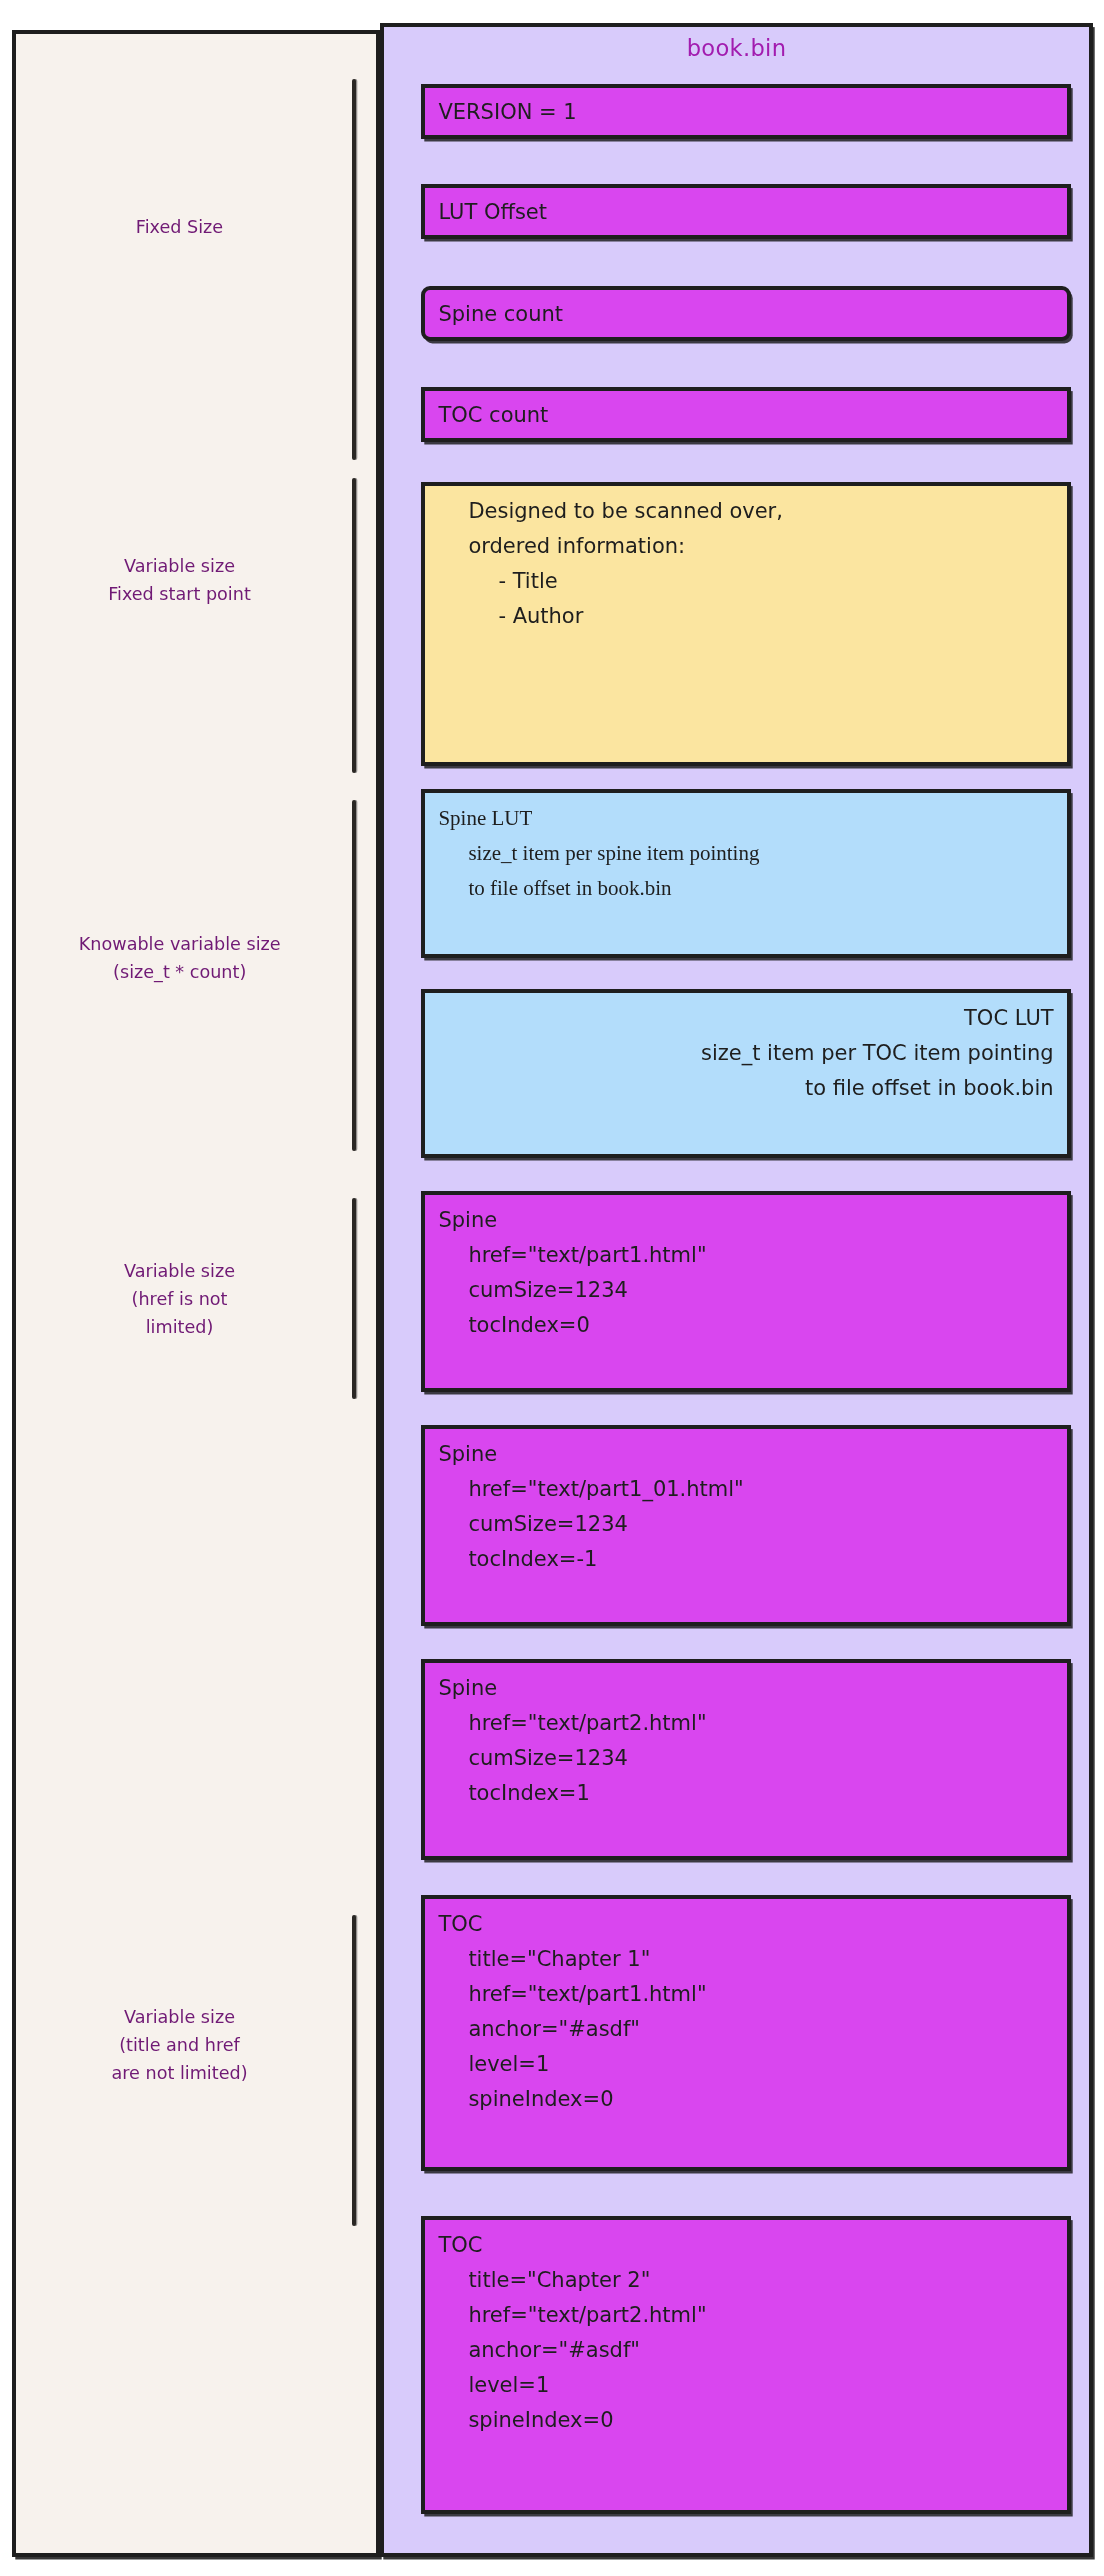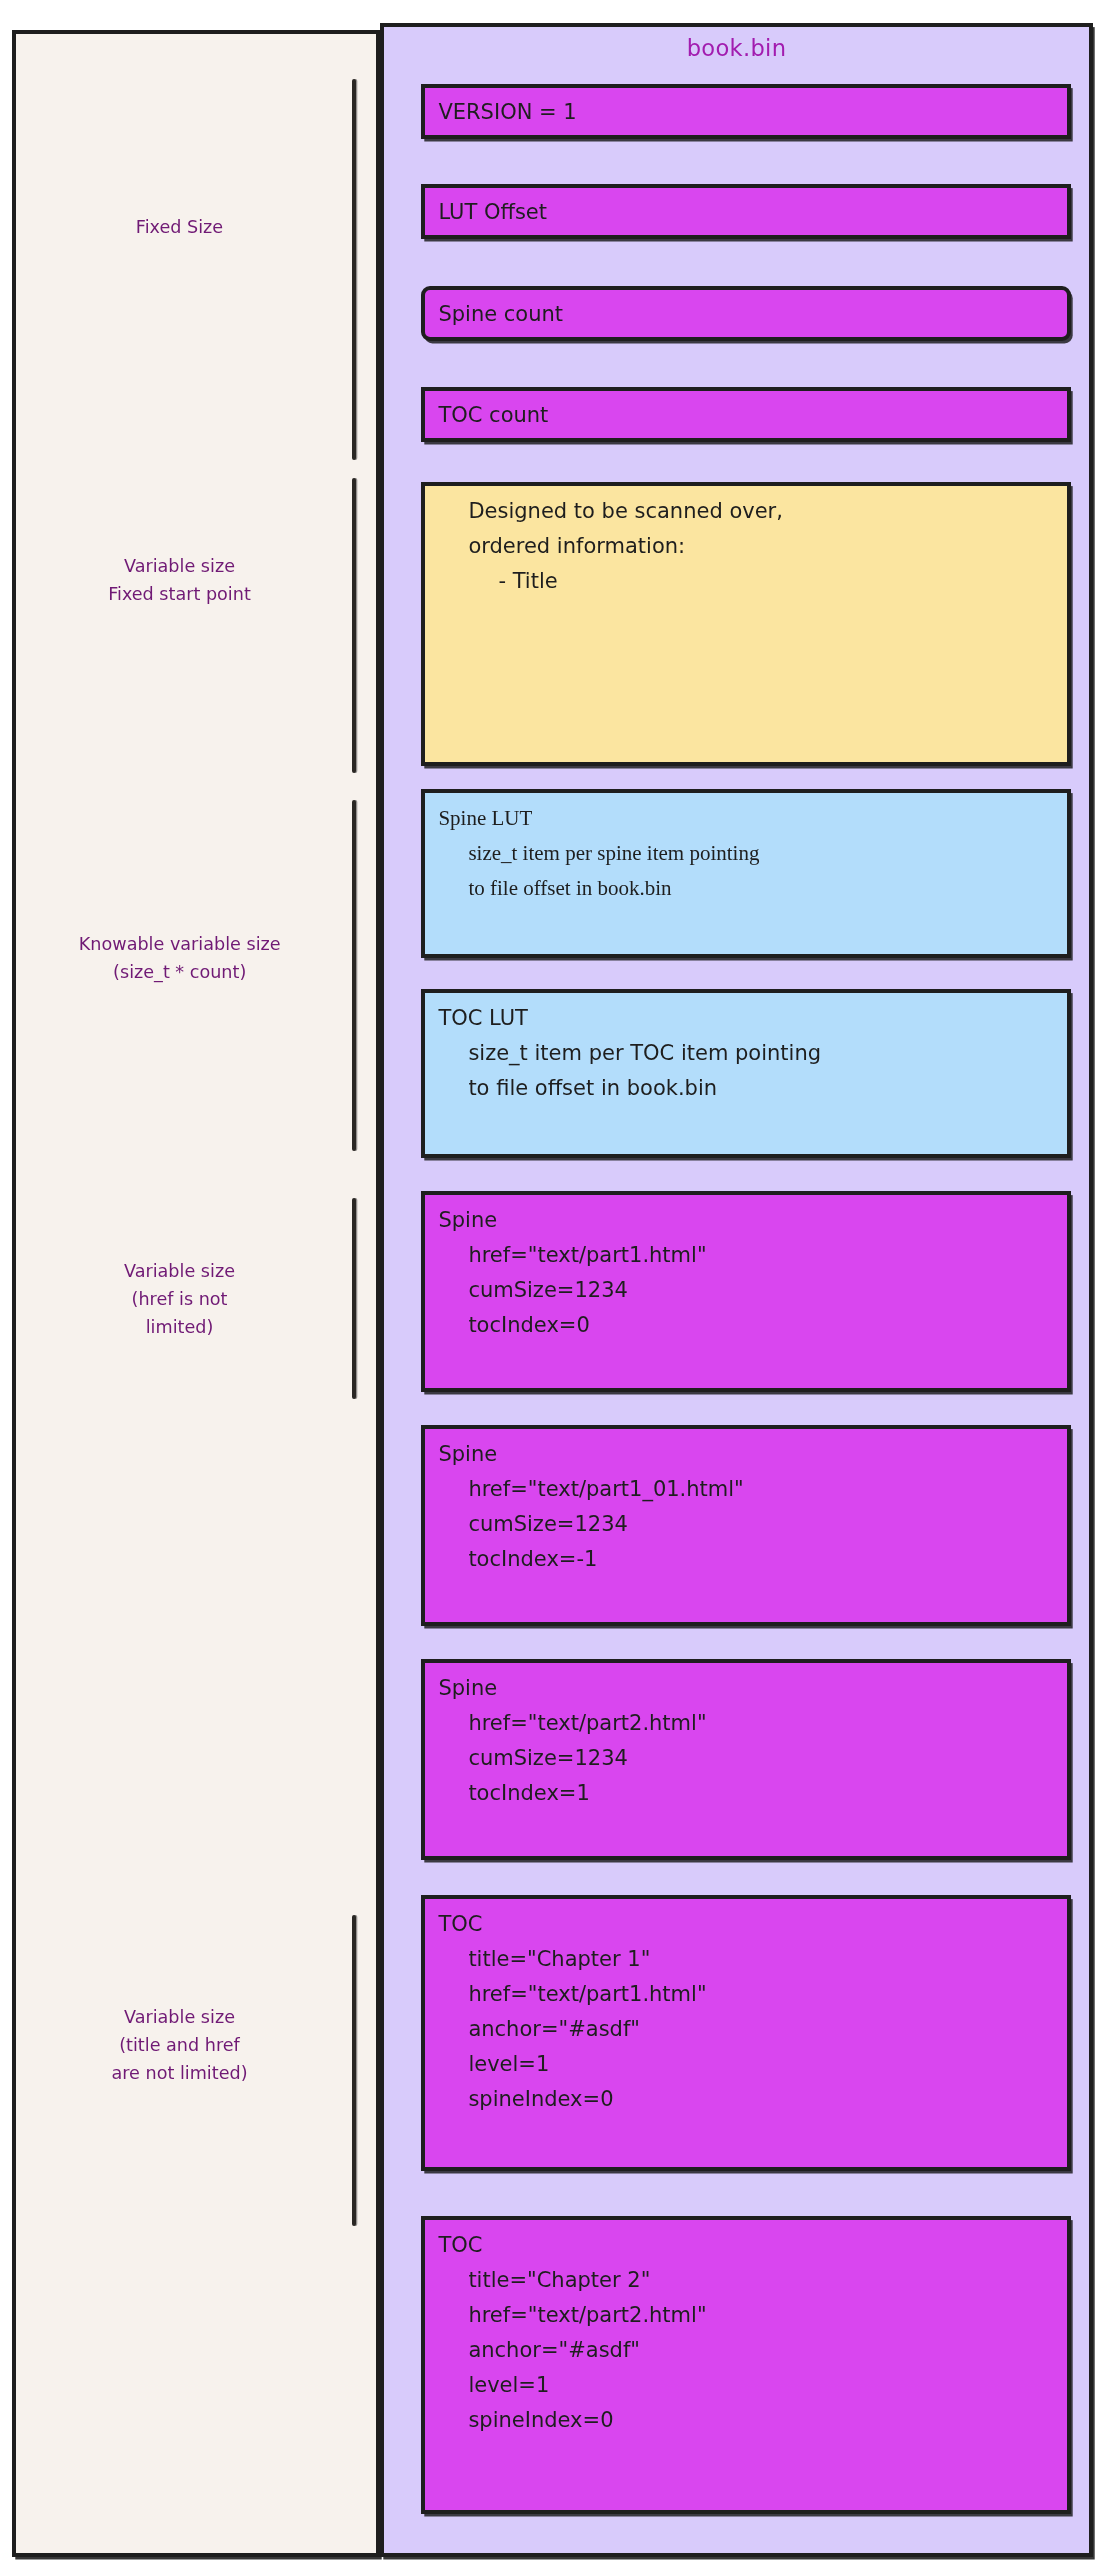--- a/index.html
+++ b/index.html
@@ -131,24 +131,24 @@
 limited)</div>
   <div class="side-label" style="left:25px; top:2003px; width:309px;">Variable size
 (title and href
 are not limited)</div>
 
   <div class="box green single" style="left:421px; top:84px;  width:650px; height:55px;"><span class="ln">VERSION = 1</span></div>
   <div class="box green single" style="left:421px; top:184px;  width:650px; height:55px;"><span class="ln">LUT Offset</span></div>
   <div class="box green single" style="left:421px; top:286px;  width:650px; height:55px;border-radius:9px;"><span class="ln">Spine count</span></div>
   <div class="box green single" style="left:421px; top:387px;  width:650px; height:55px;"><span class="ln">TOC count</span></div>
 
-  <div class="box yellow" style="left:421px; top:482px;  width:650px; height:284px;"><span class="ln i1">Designed to be scanned over,</span><span class="ln i1">ordered information:</span><span class="ln i2">- Title</span></div>
+  <div class="box yellow" style="left:421px; top:482px;  width:650px; height:284px;"><span class="ln i1">Designed to be scanned over,</span><span class="ln i1">ordered information:</span><span class="ln i2">- Title</span><span class="ln i2">- Author</span></div>
 
   <div class="box blue" style="left:421px; top:789px;  width:650px; height:169px;font-family:Liberation Serif, serif;"><span class="ln">Spine LUT</span><span class="ln i1">size_t item per spine item pointing</span><span class="ln i1">to file offset in book.bin</span></div>
-  <div class="box blue" style="left:421px; top:989px; width:650px; height:169px;"><span class="ln">TOC LUT</span><span class="ln i1">size_t item per TOC item pointing</span><span class="ln i1">to file offset in book.bin</span></div>
+  <div class="box blue" style="left:421px; top:989px; width:650px; height:169px;text-align:right;"><span class="ln">TOC LUT</span><span class="ln i1">size_t item per TOC item pointing</span><span class="ln i1">to file offset in book.bin</span></div>
 
   <div class="box green" style="left:421px; top:1191px; width:650px; height:201px;"><span class="ln">Spine</span><span class="ln i1">href="text/part1.html"</span><span class="ln i1">cumSize=1234</span><span class="ln i1">tocIndex=0</span></div>
   <div class="box green" style="left:421px; top:1425px; width:650px; height:201px;"><span class="ln">Spine</span><span class="ln i1">href="text/part1_01.html"</span><span class="ln i1">cumSize=1234</span><span class="ln i1">tocIndex=-1</span></div>
   <div class="box green" style="left:421px; top:1659px; width:650px; height:201px;"><span class="ln">Spine</span><span class="ln i1">href="text/part2.html"</span><span class="ln i1">cumSize=1234</span><span class="ln i1">tocIndex=1</span></div>
 
   <div class="box green" style="left:421px; top:1895px; width:650px; height:276px;"><span class="ln">TOC</span><span class="ln i1">title="Chapter 1"</span><span class="ln i1">href="text/part1.html"</span><span class="ln i1">anchor="#asdf"</span><span class="ln i1">level=1</span><span class="ln i1">spineIndex=0</span></div>
   <div class="box green" style="left:421px; top:2216px; width:650px; height:298px;"><span class="ln">TOC</span><span class="ln i1">title="Chapter 2"</span><span class="ln i1">href="text/part2.html"</span><span class="ln i1">anchor="#asdf"</span><span class="ln i1">level=1</span><span class="ln i1">spineIndex=0</span></div>
 
 </div>
 

